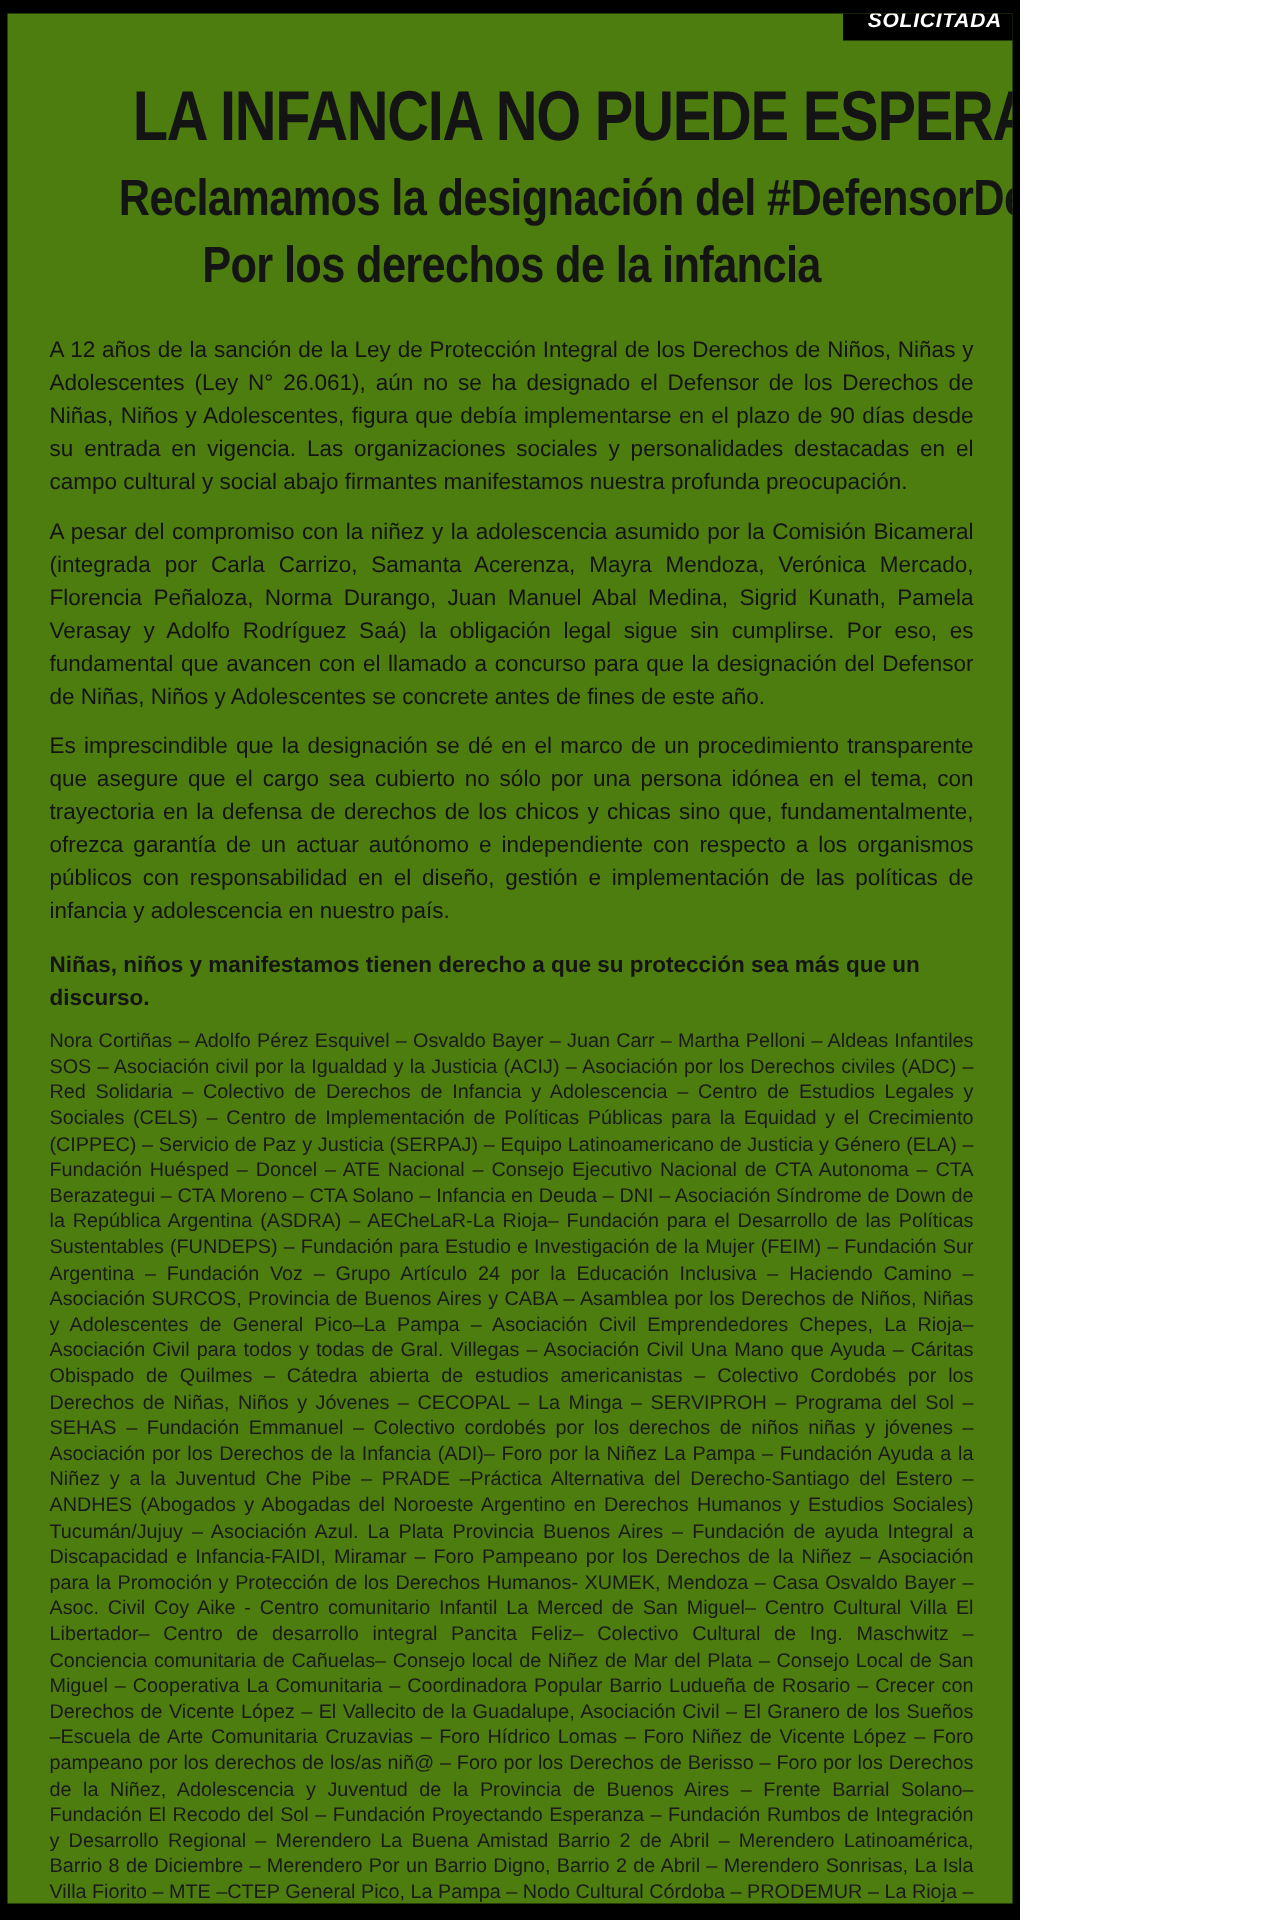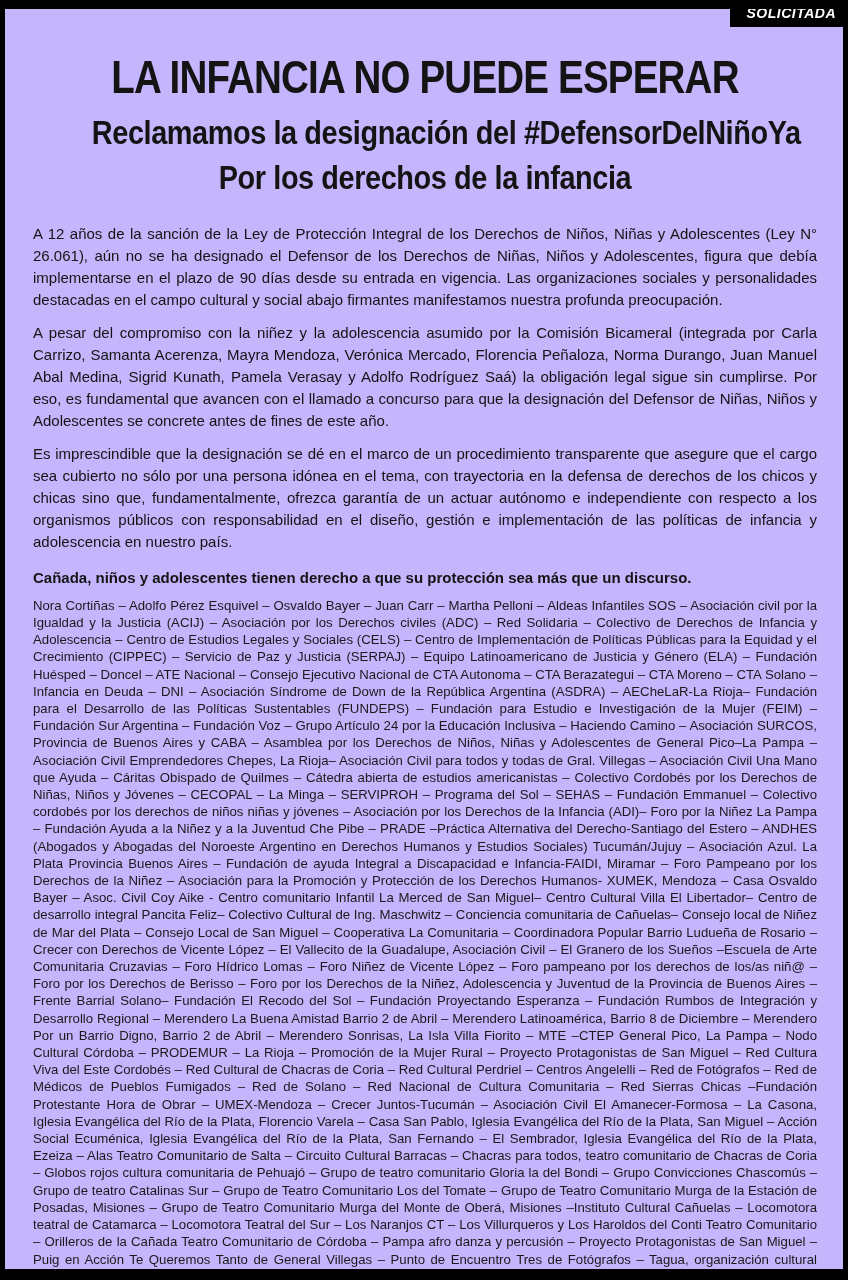--- a/index.html
+++ b/index.html
@@ -9,23 +9,23 @@
   }
   body {
     width: 848px;
     height: 1280px;
     font-family: "Liberation Sans", sans-serif;
     color: #111111;
   }
   .page-frame {
     position: relative;
     box-sizing: border-box;
-    width: 848px;
+    width: 680px;
     height: 1280px;
-    background: #c4b5fd;
+    background: #4d7c0f;
     border-top: 9px solid #000000;
     border-left: 5px solid #000000;
     border-right: 5px solid #000000;
     border-bottom: 11px solid #000000;
     overflow: hidden;
   }
   .solicitada-tag {
     position: absolute;
     top: -9px;
     right: -5px;
@@ -115,18 +115,18 @@
     <div class="headline-2">Reclamamos la designación del #DefensorDelNiñoYa</div>
 
     <div class="headline-3">Por los derechos de la infancia</div>
 
     <p class="body-paragraph">A 12 años de la sanción de la Ley de Protección Integral de los Derechos de Niños, Niñas y Adolescentes (Ley N° 26.061), aún no se ha designado el Defensor de los Derechos de Niñas, Niños y Adolescentes, figura que debía implementarse en el plazo de 90 días desde su entrada en vigencia. Las organizaciones sociales y personalidades destacadas en el campo cultural y social abajo firmantes manifestamos nuestra profunda preocupación.</p>
 
     <p class="body-paragraph">A pesar del compromiso con la niñez y la adolescencia asumido por la Comisión Bicameral (integrada por Carla Carrizo, Samanta Acerenza, Mayra Mendoza, Verónica Mercado, Florencia Peñaloza, Norma Durango, Juan Manuel Abal Medina, Sigrid Kunath, Pamela Verasay y Adolfo Rodríguez Saá) la obligación legal sigue sin cumplirse. Por eso, es fundamental que avancen con el llamado a concurso para que la designación del Defensor de Niñas, Niños y Adolescentes se concrete antes de fines de este año.</p>
 
     <p class="body-paragraph">Es imprescindible que la designación se dé en el marco de un procedimiento transparente que asegure que el cargo sea cubierto no sólo por una persona idónea en el tema, con trayectoria en la defensa de derechos de los chicos y chicas sino que, fundamentalmente, ofrezca garantía de un actuar autónomo e independiente con respecto a los organismos públicos con responsabilidad en el diseño, gestión e implementación de las políticas de infancia y adolescencia en nuestro país.</p>
 
-    <p class="emphasis-line">Cañada, niños y adolescentes tienen derecho a que su protección sea más que un discurso.</p>
+    <p class="emphasis-line">Niñas, niños y manifestamos tienen derecho a que su protección sea más que un discurso.</p>
 
     <p class="signatories">Nora Cortiñas – Adolfo Pérez Esquivel – Osvaldo Bayer – Juan Carr – Martha Pelloni – Aldeas Infantiles SOS – Asociación civil por la Igualdad y la Justicia (ACIJ) – Asociación por los Derechos civiles (ADC) – Red Solidaria – Colectivo de Derechos de Infancia y Adolescencia – Centro de Estudios Legales y Sociales (CELS) – Centro de Implementación de Políticas Públicas para la Equidad y el Crecimiento (CIPPEC) – Servicio de Paz y Justicia (SERPAJ) – Equipo Latinoamericano de Justicia y Género (ELA) – Fundación Huésped – Doncel – ATE Nacional – Consejo Ejecutivo Nacional de CTA Autonoma – CTA Berazategui – CTA Moreno – CTA Solano – Infancia en Deuda – DNI – Asociación Síndrome de Down de la República Argentina (ASDRA) – AECheLaR-La Rioja– Fundación para el Desarrollo de las Políticas Sustentables (FUNDEPS) – Fundación para Estudio e Investigación de la Mujer (FEIM) – Fundación Sur Argentina – Fundación Voz – Grupo Artículo 24 por la Educación Inclusiva – Haciendo Camino – Asociación SURCOS, Provincia de Buenos Aires y CABA – Asamblea por los Derechos de Niños, Niñas y Adolescentes de General Pico–La Pampa – Asociación Civil Emprendedores Chepes, La Rioja– Asociación Civil para todos y todas de Gral. Villegas – Asociación Civil Una Mano que Ayuda – Cáritas Obispado de Quilmes – Cátedra abierta de estudios americanistas – Colectivo Cordobés por los Derechos de Niñas, Niños y Jóvenes – CECOPAL – La Minga – SERVIPROH – Programa del Sol – SEHAS – Fundación Emmanuel – Colectivo cordobés por los derechos de niños niñas y jóvenes – Asociación por los Derechos de la Infancia (ADI)– Foro por la Niñez La Pampa – Fundación Ayuda a la Niñez y a la Juventud Che Pibe – PRADE –Práctica Alternativa del Derecho-Santiago del Estero – ANDHES (Abogados y Abogadas del Noroeste Argentino en Derechos Humanos y Estudios Sociales) Tucumán/Jujuy – Asociación Azul. La Plata Provincia Buenos Aires – Fundación de ayuda Integral a Discapacidad e Infancia-FAIDI, Miramar – Foro Pampeano por los Derechos de la Niñez – Asociación para la Promoción y Protección de los Derechos Humanos- XUMEK, Mendoza – Casa Osvaldo Bayer – Asoc. Civil Coy Aike - Centro comunitario Infantil La Merced de San Miguel– Centro Cultural Villa El Libertador– Centro de desarrollo integral Pancita Feliz– Colectivo Cultural de Ing. Maschwitz – Conciencia comunitaria de Cañuelas– Consejo local de Niñez de Mar del Plata – Consejo Local de San Miguel – Cooperativa La Comunitaria – Coordinadora Popular Barrio Ludueña de Rosario – Crecer con Derechos de Vicente López – El Vallecito de la Guadalupe, Asociación Civil – El Granero de los Sueños –Escuela de Arte Comunitaria Cruzavias – Foro Hídrico Lomas – Foro Niñez de Vicente López – Foro pampeano por los derechos de los/as niñ@ – Foro por los Derechos de Berisso – Foro por los Derechos de la Niñez, Adolescencia y Juventud de la Provincia de Buenos Aires – Frente Barrial Solano– Fundación El Recodo del Sol – Fundación Proyectando Esperanza – Fundación Rumbos de Integración y Desarrollo Regional – Merendero La Buena Amistad Barrio 2 de Abril – Merendero Latinoamérica, Barrio 8 de Diciembre – Merendero Por un Barrio Digno, Barrio 2 de Abril – Merendero Sonrisas, La Isla Villa Fiorito – MTE –CTEP General Pico, La Pampa – Nodo Cultural Córdoba – PRODEMUR – La Rioja – Promoción de la Mujer Rural – Proyecto Protagonistas de San Miguel – Red Cultura Viva del Este Cordobés – Red Cultural de Chacras de Coria – Red Cultural Perdriel – Centros Angelelli – Red de Fotógrafos – Red de Médicos de Pueblos Fumigados – Red de Solano – Red Nacional de Cultura Comunitaria – Red Sierras Chicas –Fundación Protestante Hora de Obrar – UMEX-Mendoza – Crecer Juntos-Tucumán – Asociación Civil El Amanecer-Formosa – La Casona, Iglesia Evangélica del Río de la Plata, Florencio Varela – Casa San Pablo, Iglesia Evangélica del Río de la Plata, San Miguel – Acción Social Ecuménica, Iglesia Evangélica del Río de la Plata, San Fernando – El Sembrador, Iglesia Evangélica del Río de la Plata, Ezeiza – Alas Teatro Comunitario de Salta – Circuito Cultural Barracas – Chacras para todos, teatro comunitario de Chacras de Coria – Globos rojos cultura comunitaria de Pehuajó – Grupo de teatro comunitario Gloria la del Bondi – Grupo Convicciones Chascomús – Grupo de teatro Catalinas Sur – Grupo de Teatro Comunitario Los del Tomate – Grupo de Teatro Comunitario Murga de la Estación de Posadas, Misiones – Grupo de Teatro Comunitario Murga del Monte de Oberá, Misiones –Instituto Cultural Cañuelas – Locomotora teatral de Catamarca – Locomotora Teatral del Sur – Los Naranjos CT – Los Villurqueros y Los Haroldos del Conti Teatro Comunitario – Orilleros de la Cañada Teatro Comunitario de Córdoba – Pampa afro danza y percusión – Proyecto Protagonistas de San Miguel – Puig en Acción Te Queremos Tanto de General Villegas – Punto de Encuentro Tres de Fotógrafos – Tagua, organización cultural comunitaria – Ruca Hueney – Teatro comunitario de Perdriel – Trabajadores Organizados Sennaf – El Encuentro, Red de Centros Comunitarios– Asociación Chicos.net Inter Redes, Provincia de Buenos Aires –Centro para la Cultura y la Participación de Villa Adelina – Suma Qamaña – Comunidad Terapéutica El Palomar – Asociación Umbral de Solferino de Alejandro Korn – Okupas del Andén, teatro comunitario – Comisión de Niñez y Adolescencia, Arzobispado de Buenos Aires – Hogar También Son Nuestros – Red por los Derechos de Infancia y Juventud de Lomas de Zamora – CIASI-Centro Integral de Atención Infantojuvenil – AELAC, capítulo Argentina – Asociación de Educadores de América latina y el Caribe – Asociación Nuestras Manos – Red Nacional Infancia Robada – CREAS-Centro Regional Ecuménico de Asesoría y Servicio.</p>
 
   </div>
 </div>
 
 </body></html>

